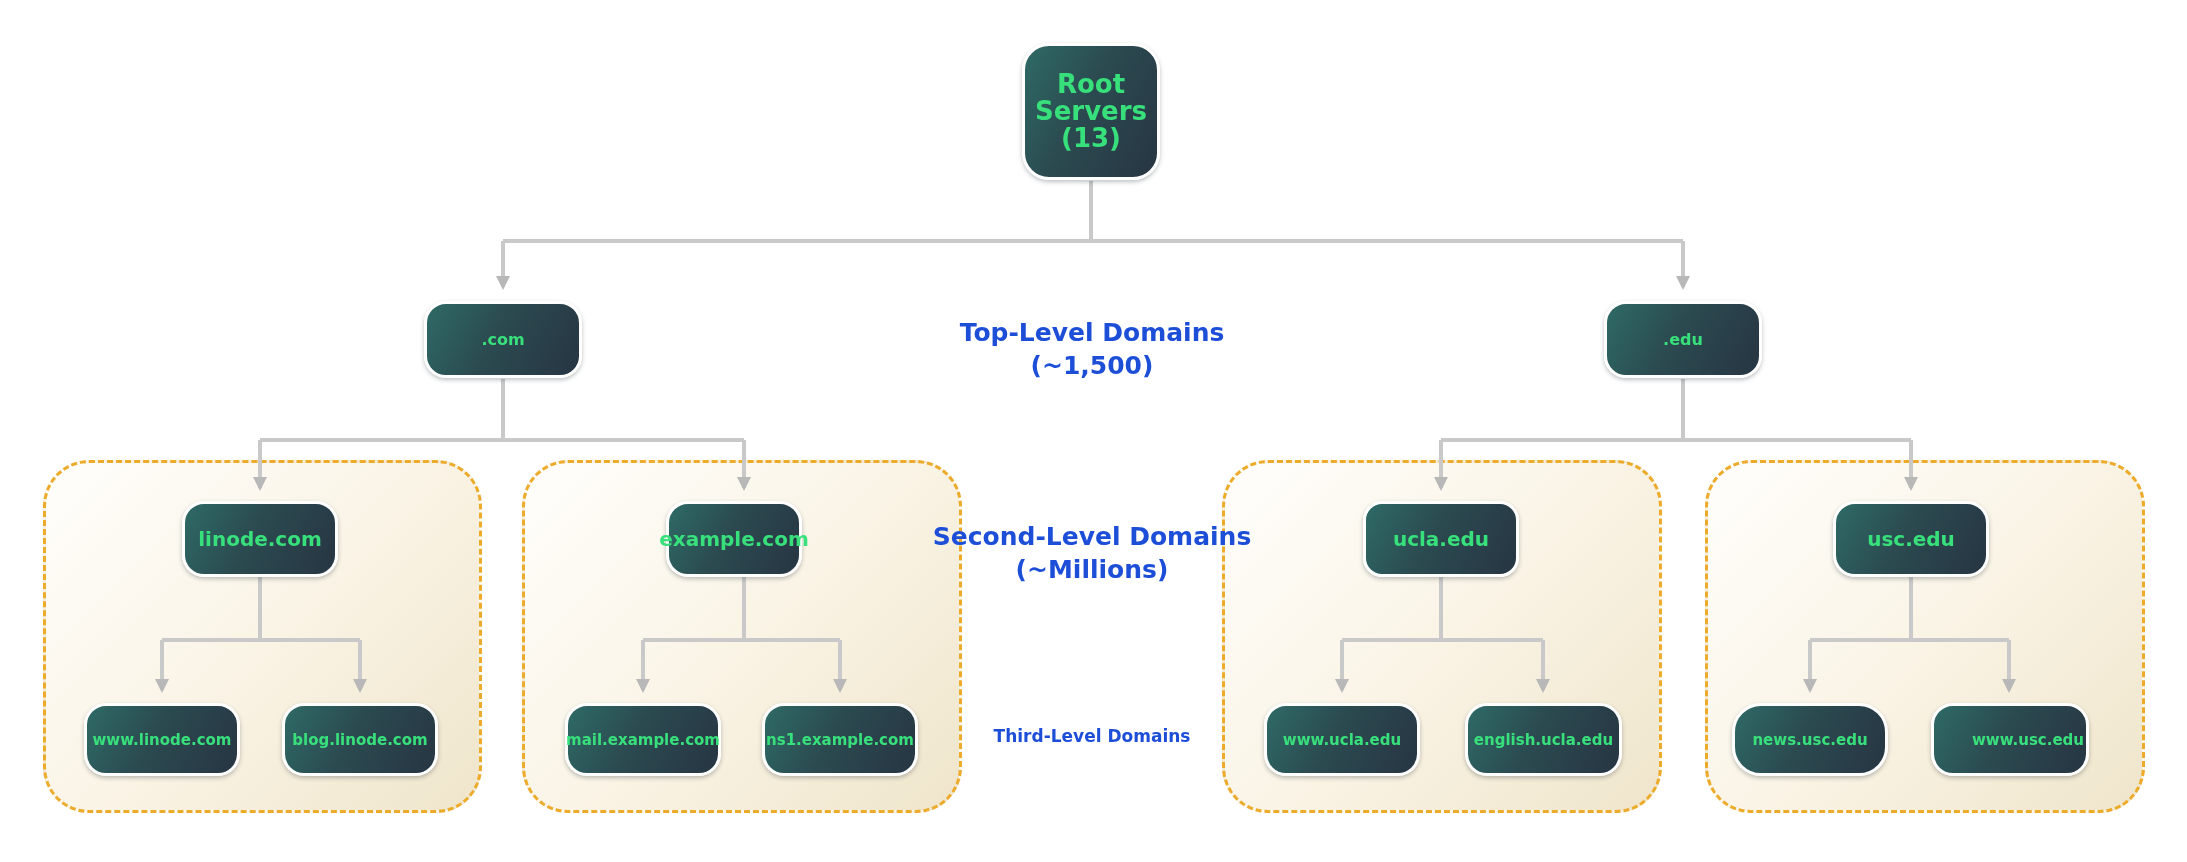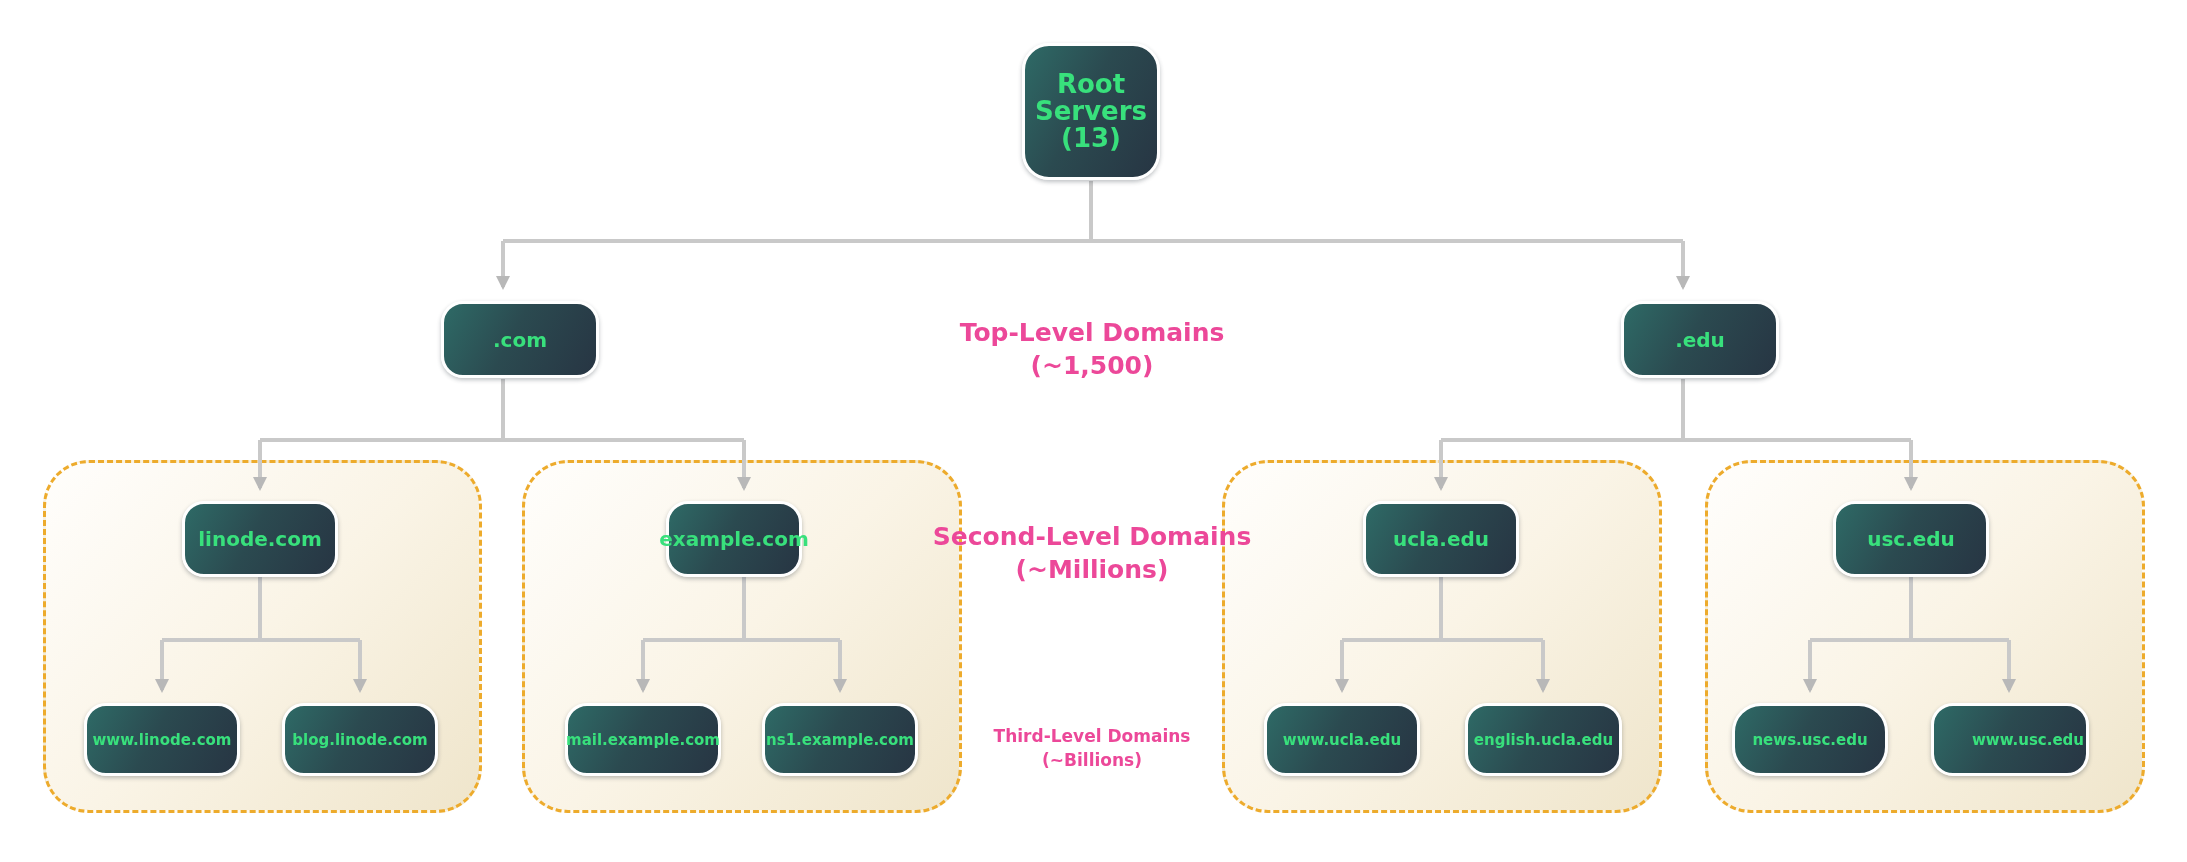--- a/index.html
+++ b/index.html
@@ -17,26 +17,26 @@
   .node{
     position:absolute;display:flex;align-items:center;justify-content:center;
     box-sizing:border-box;text-align:center;white-space:nowrap;
     background:linear-gradient(118deg,#2e6a66 0%,#2b4a50 45%,#273543 100%);
     color:#38e07c;font-weight:700;
     border:3px solid #ffffff;border-radius:22px;
     box-shadow:0 2px 4px rgba(40,50,60,0.30);
     z-index:3;
   }
   .node-root{font-size:26px;line-height:27px;border-radius:27px;white-space:normal;}
-  .node-tld{font-size:20px;margin-left:17px;}
+  .node-tld{font-size:16px;}
   .node-sld{font-size:20px;}
   .node-third{font-size:15px;}
   .level-label{
     position:absolute;left:842px;width:500px;text-align:center;
-    color:#ec4899;font-weight:700;z-index:2;
+    color:#1d4ed8;font-weight:700;z-index:2;
   }
   .level-label-big{font-size:25px;line-height:33px;}
   .level-label-small{font-size:17px;line-height:24px;}
 </style>
 </head>
 <body>
 
 <div class="canvas">
 
   <div class="zone" style="left:43px;width:439px;"></div>
@@ -107,21 +107,20 @@
   <div class="level-label level-label-big" style="top:316px;">
     <div>Top-Level Domains</div>
     <div>(~1,500)</div>
   </div>
   <div class="level-label level-label-big" style="top:520px;">
     <div>Second-Level Domains</div>
     <div>(~Millions)</div>
   </div>
   <div class="level-label level-label-small" style="top:724px;">
     <div>Third-Level Domains</div>
-    <div>(~Billions)</div>
   </div>
 
   <div class="node node-root" style="left:1022px;top:43px;width:138px;height:137px;padding:0 4px;">Root Servers (13)</div>
 
   <div class="node node-tld" style="left:424px;top:301px;width:158px;height:77px;">.com</div>
   <div class="node node-tld" style="left:1604px;top:301px;width:158px;height:77px;">.edu</div>
 
   <div class="node node-sld" style="left:182px;top:501px;width:156px;height:76px;">linode.com</div>
   <div class="node node-sld" style="left:666px;top:501px;width:136px;height:76px;">example.com</div>
   <div class="node node-sld" style="left:1363px;top:501px;width:156px;height:76px;border-radius:19px;">ucla.edu</div>

